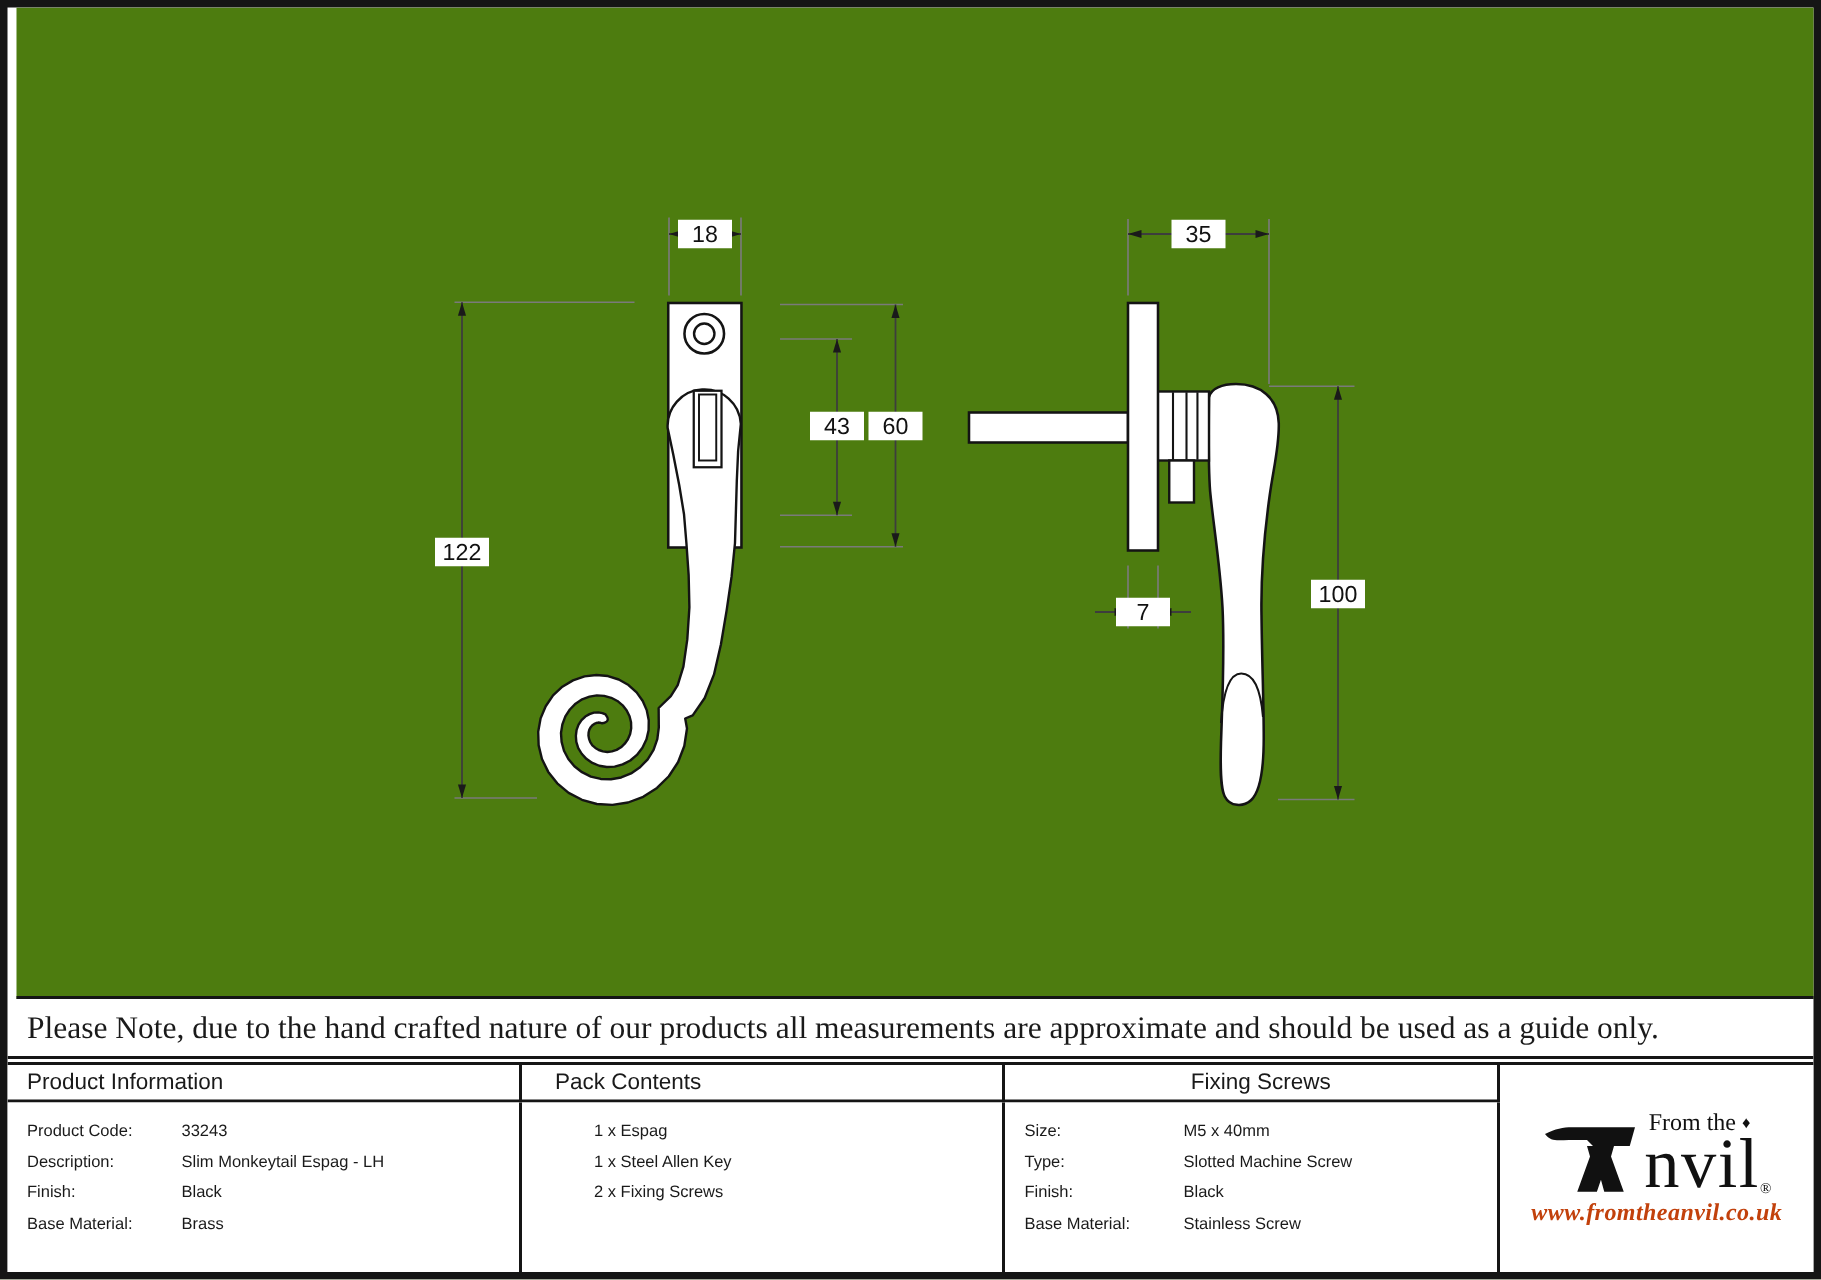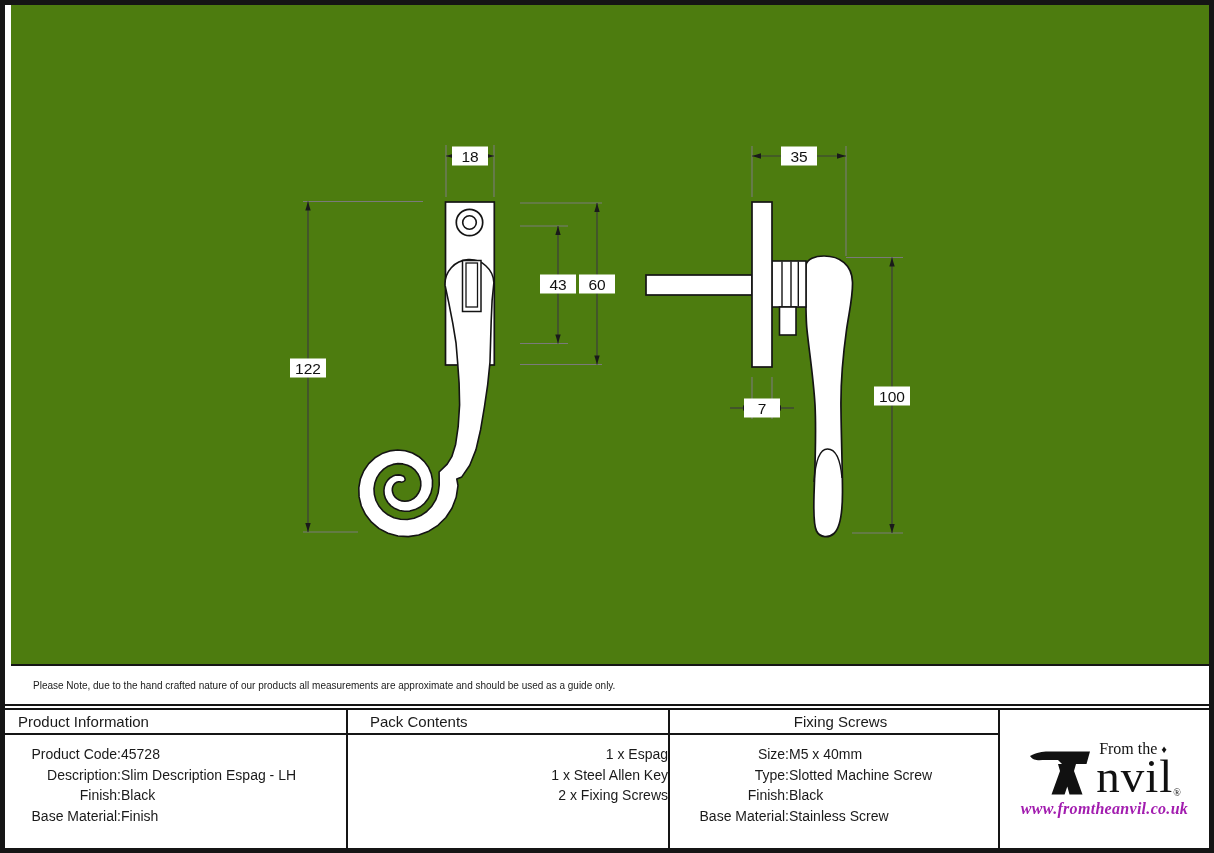--- a/index.html
+++ b/index.html
@@ -17,45 +17,45 @@
     position:absolute;left:6px;top:0;width:1204px;height:659px;
     border-bottom:2px solid #151515;
     background:#4d7c0f;
   }
   .drawing-area svg{display:block;}
   .note-row{
     position:absolute;left:0;top:661px;width:1204px;height:40px;
     border-bottom:2px solid #151515;
     box-sizing:border-box;
     display:flex;align-items:center;
-    padding-left:28px;
-    font-size:10px;
+    padding-left:13px;
+    font-size:21px;
+    font-family:Liberation Serif, serif;
   }
   .spec-table{
     position:absolute;left:0;top:703px;width:1204px;height:140px;
     border-top:2px solid #151515;
     box-sizing:border-box;
     display:grid;
     grid-template-columns:343px 322px 330px auto;
     grid-template-rows:25px 1fr;
   }
   .cell{box-sizing:border-box;background:#fff;}
   .th{
     border-right:2px solid #151515;
     border-bottom:2px solid #151515;
     font-size:15px;
     display:flex;align-items:center;
     padding-left:13px;
   }
   .td{
     border-right:2px solid #151515;
     padding:9px 0 0 13px;
-    font-size:14px;
+    font-size:11px;
     line-height:20.5px;
-    text-align:right;
   }
   .kv{display:flex;}
   .kv .k{width:103px;flex:0 0 103px;}
   .fix .k{width:106px;flex:0 0 106px;}
   .logo-cell{
     grid-column:4;grid-row:1/3;
     display:flex;align-items:center;justify-content:center;
     background:#fff;
   }
   .logo{text-align:center;}
@@ -73,21 +73,21 @@
     font-size:47px;line-height:44px;color:#111;
     letter-spacing:1px;
   }
   .reg{
     font-family:"Liberation Serif",serif;
     font-size:10px;vertical-align:46px;color:#111;
   }
   .logo-url{
     font-family:"Liberation Serif",serif;
     font-style:italic;font-weight:bold;
-    font-size:16px;color:#a21caf;margin-top:2px;
+    font-size:16px;color:#c2410c;margin-top:2px;
     letter-spacing:0.3px;white-space:nowrap;
   }
 </style>
 </head>
 <body>
 
 <div class="page">
 
   <div class="drawing-area">
     <svg id="drawSvg" width="1204" height="659" viewBox="5 5 1204 659">
@@ -191,33 +191,33 @@
     <div class="cell th" style="grid-column:2;grid-row:1;padding-left:22px;">
       <span>Pack Contents</span>
     </div>
     <div class="cell th" style="grid-column:3;grid-row:1;justify-content:center;">
       <span>Fixing Screws</span>
     </div>
 
     <div class="cell td" style="grid-column:1;grid-row:2;">
       <div class="kv">
         <span class="k">Product Code:</span>
-        <span class="v">45728</span>
+        <span class="v">33243</span>
       </div>
       <div class="kv">
         <span class="k">Description:</span>
-        <span class="v">Slim Description Espag - LH</span>
+        <span class="v">Slim Monkeytail Espag - LH</span>
       </div>
       <div class="kv">
         <span class="k">Finish:</span>
         <span class="v">Black</span>
       </div>
       <div class="kv">
         <span class="k">Base Material:</span>
-        <span class="v">Finish</span>
+        <span class="v">Brass</span>
       </div>
     </div>
 
     <div class="cell td" style="grid-column:2;grid-row:2;padding-left:48px;">
       <div>1 x Espag</div>
       <div>1 x Steel Allen Key</div>
       <div>2 x Fixing Screws</div>
     </div>
 
     <div class="cell td" style="grid-column:3;grid-row:2;">

